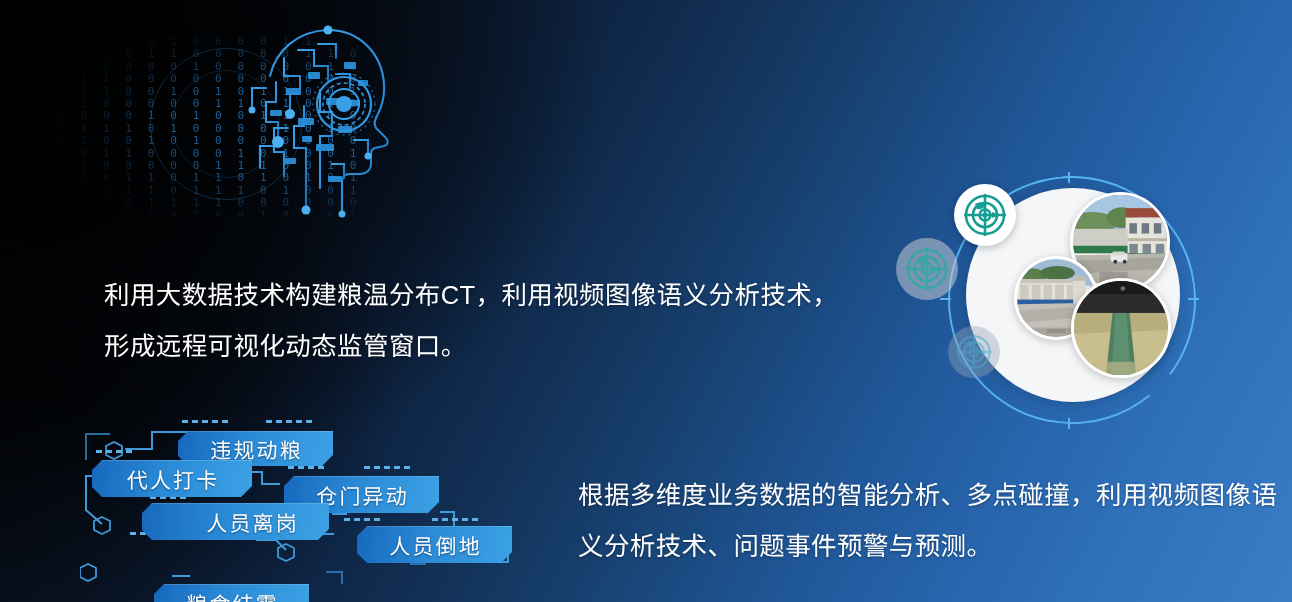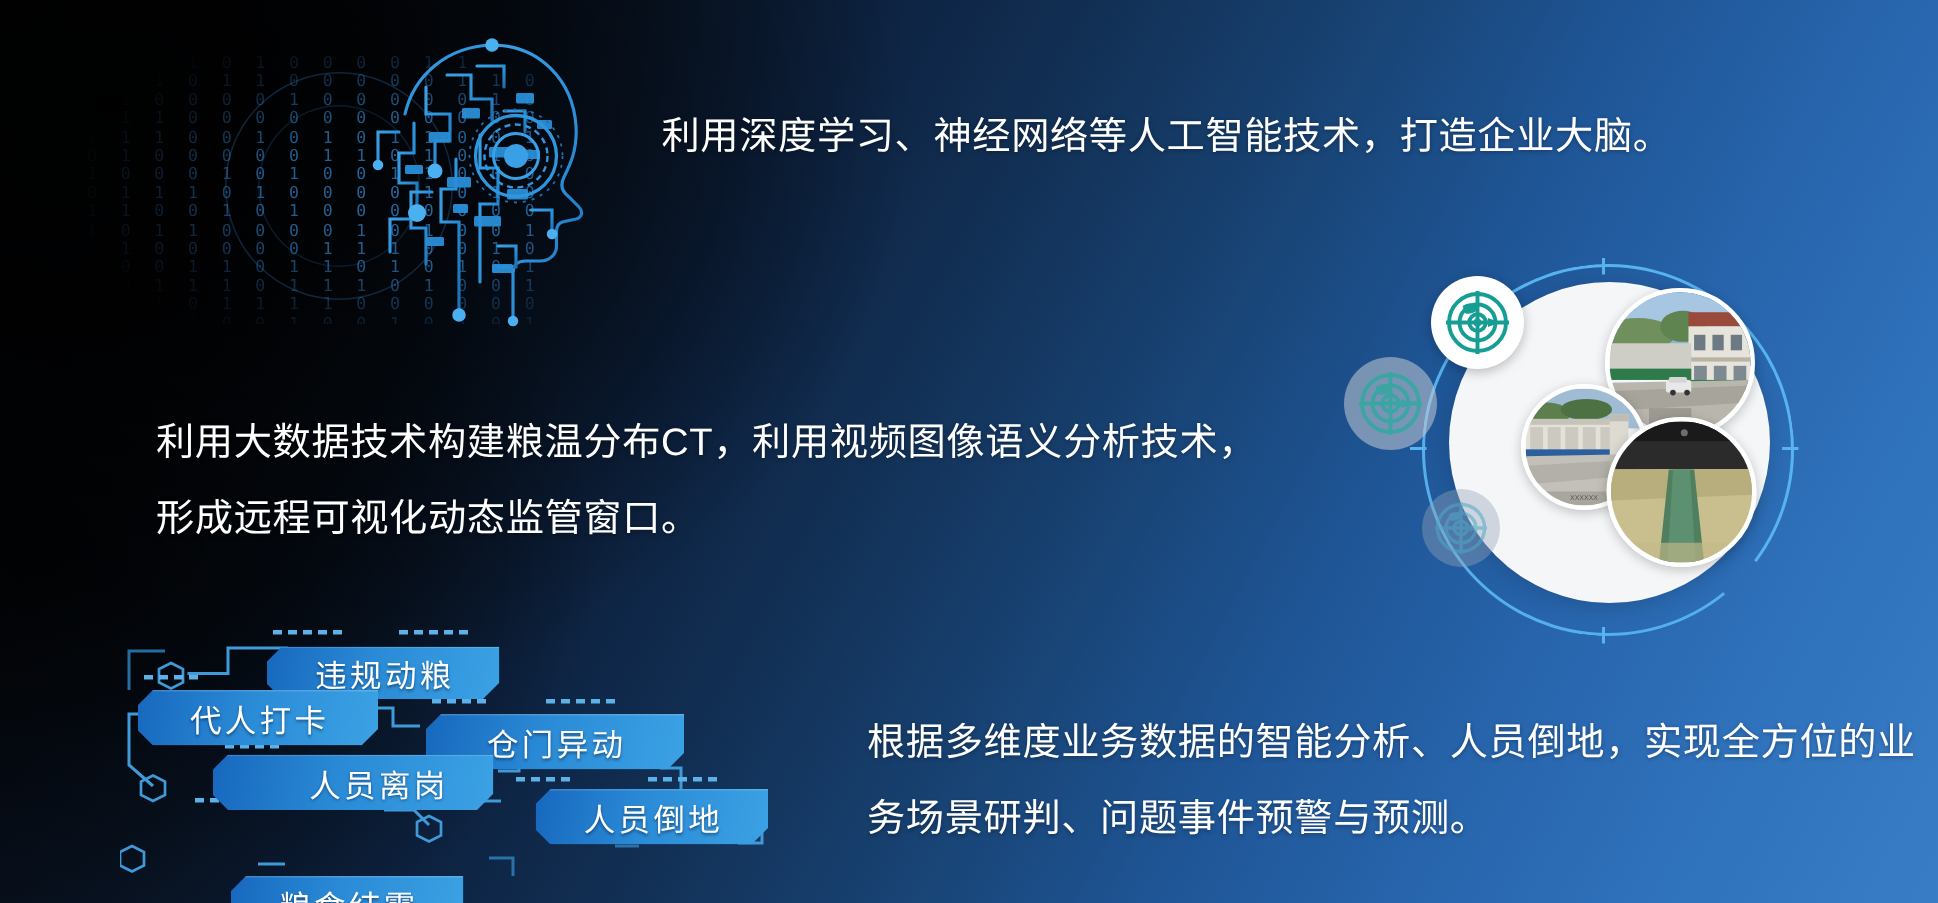--- a/index.html
+++ b/index.html
@@ -223,21 +223,21 @@
     white-space: nowrap;
     background: linear-gradient(100deg, #1768bd 0%, #2a8ad6 45%, #3ba2e4 100%);
     box-shadow: 0 2px 7px rgba(0,0,0,0.30), inset 0 1px 0 rgba(255,255,255,0.16);
     -webkit-clip-path: polygon(10px 0, 100% 0, 100% calc(100% - 11px), calc(100% - 11px) 100%, 10px 100%, 0 calc(100% - 10px), 0 10px);
     clip-path: polygon(10px 0, 100% 0, 100% calc(100% - 11px), calc(100% - 11px) 100%, 10px 100%, 0 calc(100% - 10px), 0 10px);
     text-shadow: 0 1px 2px rgba(4,30,60,0.55);
     font-family: Liberation Serif, serif;
   }
   #tag-0 { left:  98px; top:  17px; width: 155px; height: 35px; }
   #tag-1 { left:  12px; top:  46px; width: 160px; height: 37px; }
-  #tag-2 { left: 204px; top:  62px; width: 172px; height: 37px; }
+  #tag-2 { left: 204px; top:  62px; width: 155px; height: 37px; }
   #tag-3 { left:  62px; top:  89px; width: 155px; height: 37px; padding-left: 32px; }
   #tag-4 { left: 258px; top: 112px; width: 155px; height: 37px; margin-left: 19px; }
   #tag-5 { left:  74px; top: 126px; width: 155px; height: 37px; margin-top: 44px; }
 </style>
 </head>
 <body>
 
 <div id="slide">
 
   <div id="bg-gradient"></div>
@@ -322,25 +322,24 @@
       <circle cx="96" cy="12" r="4.5"></circle>
       <circle cx="58" cy="96" r="5"></circle>
       <circle cx="46" cy="124" r="6"></circle>
       <circle cx="74" cy="192" r="4.5"></circle>
       <circle cx="110" cy="196" r="3.5"></circle>
       <circle cx="136" cy="138" r="3.5"></circle>
       <circle cx="20" cy="92" r="3.5"></circle>
     </g>
   </svg>
 
-  <div class="para" id="para-1">利用深度学习、神经网络等人工智能技术，打造企业大脑。</div>
 
   <div class="para" id="para-2">利用大数据技术构建粮温分布CT，利用视频图像语义分析技术，形成远程可视化动态监管窗口。</div>
 
-  <div class="para" id="para-3">根据多维度业务数据的智能分析、人员倒地，实现全方位的业务场景研判、问题事件预警与预测。</div>
+  <div class="para" id="para-3">根据多维度业务数据的智能分析、多点碰撞，利用视频图像语义分析技术、问题事件预警与预测。</div>
 
   <div id="photo-cluster">
     <div class="arc-ring" id="arc-outer"></div>
     <div class="arc-ring" id="arc-outer2"></div>
 
     <div class="tick" style="left:138px;  top:4px;   width:2px;  height:11px;"></div>
     <div class="tick" style="left:138px;  top:250px; width:2px;  height:11px;"></div>
     <div class="tick" style="left:10px;   top:130px; width:11px; height:2px;"></div>
     <div class="tick" style="left:258px;  top:130px; width:11px; height:2px;"></div>
 

